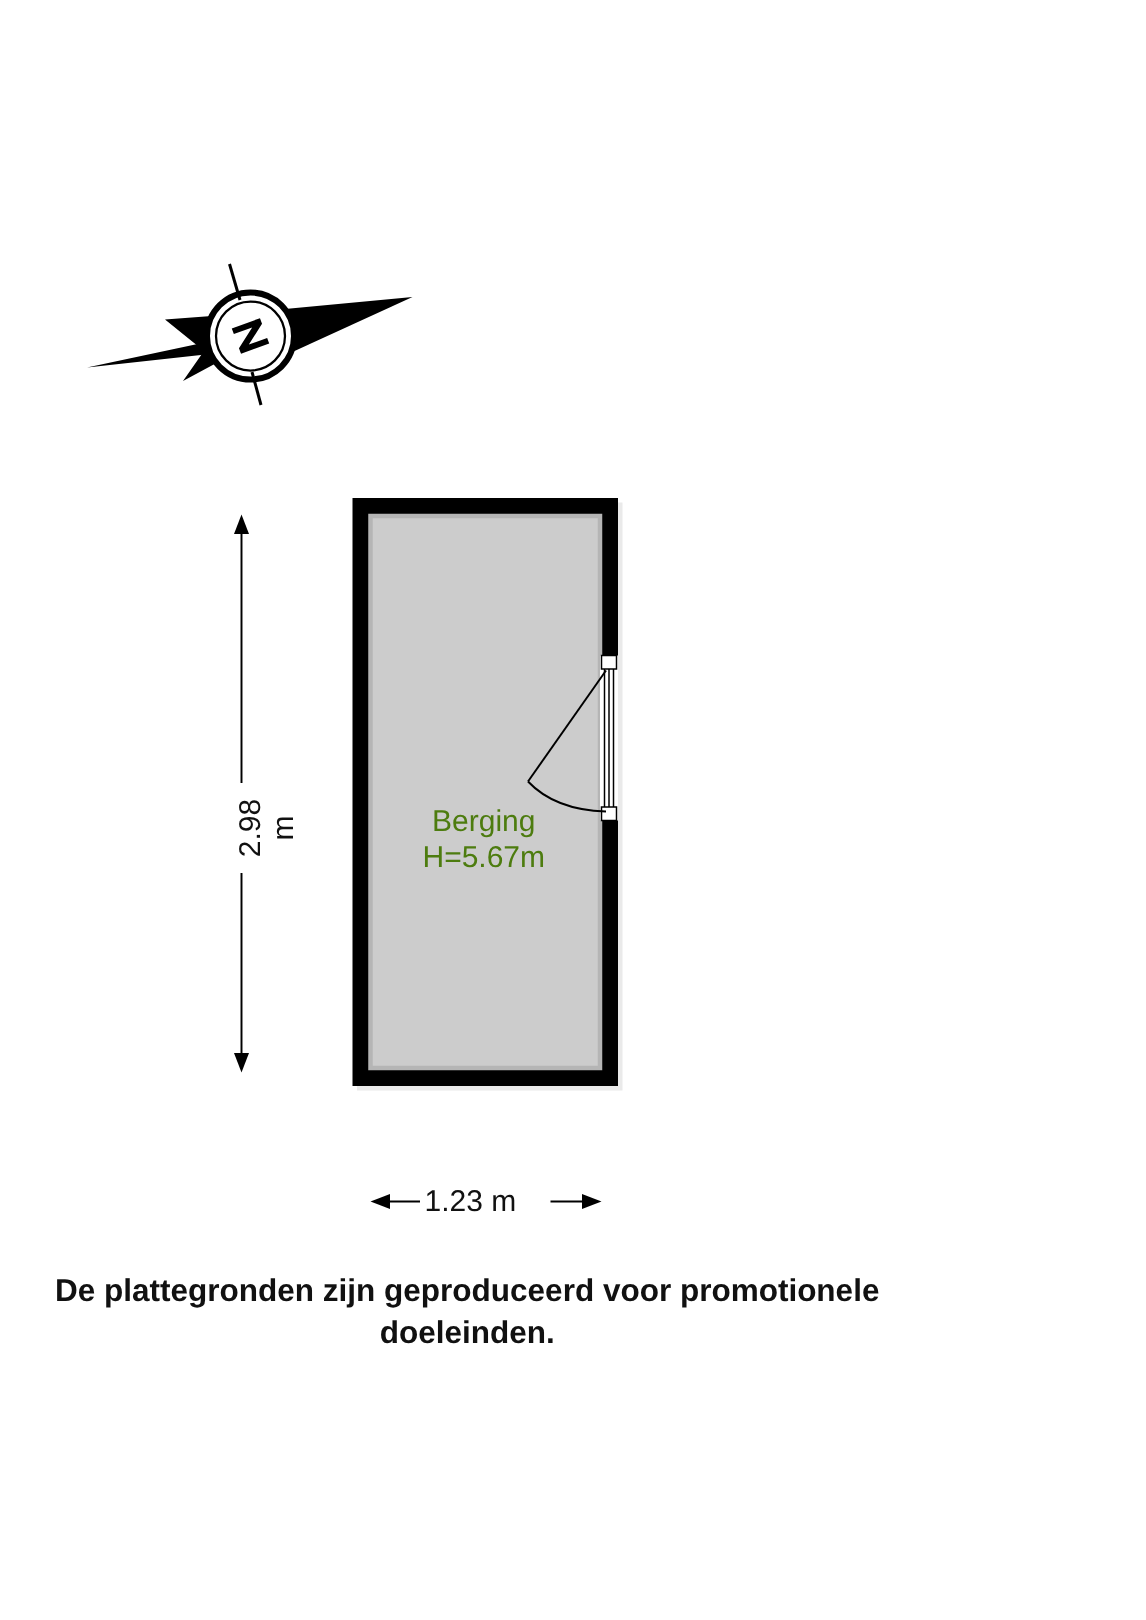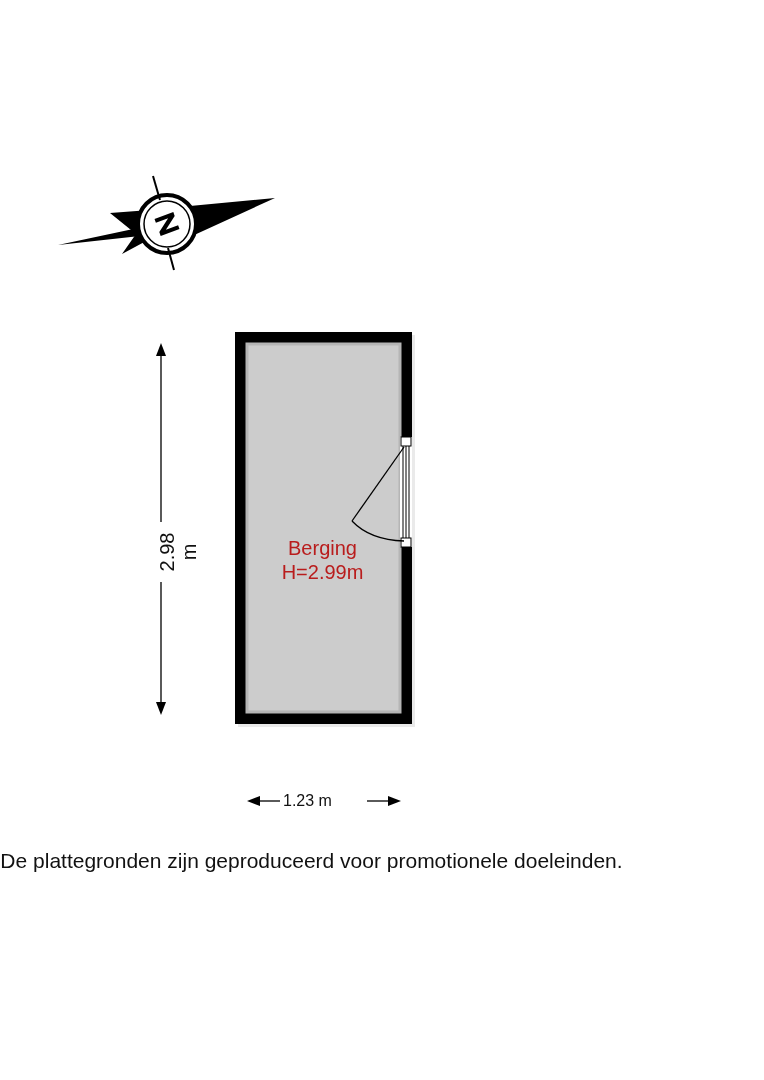--- a/index.html
+++ b/index.html
@@ -1,26 +1,26 @@
 <!DOCTYPE html>
 <html><head>
 <meta charset="utf-8">
 <style>
   html, body { margin:0; padding:0; background:#ffffff; }
   body { width:764px; height:1080px; position:relative; overflow:hidden;
          font-family:"Liberation Sans", sans-serif; color:#111; }
   svg { position:absolute; left:0; top:0; }
   .room-name { position:absolute; left:250px; top:536px; width:145px; text-align:center;
-               font-size:20px; line-height:24px; color:#b91c1c; }
+               font-size:20px; line-height:24px; color:#4d7c0f; }
   .dim-v { position:absolute; left:148px; top:530px; width:60px; text-align:center;
            transform:rotate(-90deg); transform-origin:center center; font-size:20px;
            line-height:22px; background:#fff; }
-  .dim-h { position:absolute; left:283px; top:789px; font-size:16px; line-height:24px; }
+  .dim-h { position:absolute; left:283px; top:789px; font-size:20px; line-height:24px; }
   .disclaimer { position:absolute; left:0; top:847px; width:623px; text-align:center;
-                font-size:21px; line-height:28px; color:#111; }
+                font-size:21px; line-height:28px; color:#111;font-weight:bold; }
 </style>
 </head>
 <body>
 
 <svg width="764" height="1080" viewBox="0 0 764 1080">
 
   <g>
 
     <polygon points="58,245 138,228 140,236" fill="#000"></polygon>
 
@@ -68,21 +68,21 @@
   <g>
     <line x1="252" y1="801" x2="280" y2="801" stroke="#000" stroke-width="1.3"></line>
     <polygon points="247,801 260,796 260,806" fill="#000"></polygon>
     <line x1="367" y1="801" x2="395" y2="801" stroke="#000" stroke-width="1.3"></line>
     <polygon points="401,801 388,796 388,806" fill="#000"></polygon>
   </g>
 </svg>
 
 <div class="room-name">
   <div>Berging</div>
-  <div>H=2.99m</div>
+  <div>H=5.67m</div>
 </div>
 
 <div class="dim-v">2.98 m</div>
 <div class="dim-h">1.23 m</div>
 
 <div class="disclaimer">
   <div>De plattegronden zijn geproduceerd voor promotionele doeleinden.</div>
 </div>
 
 </body></html>

